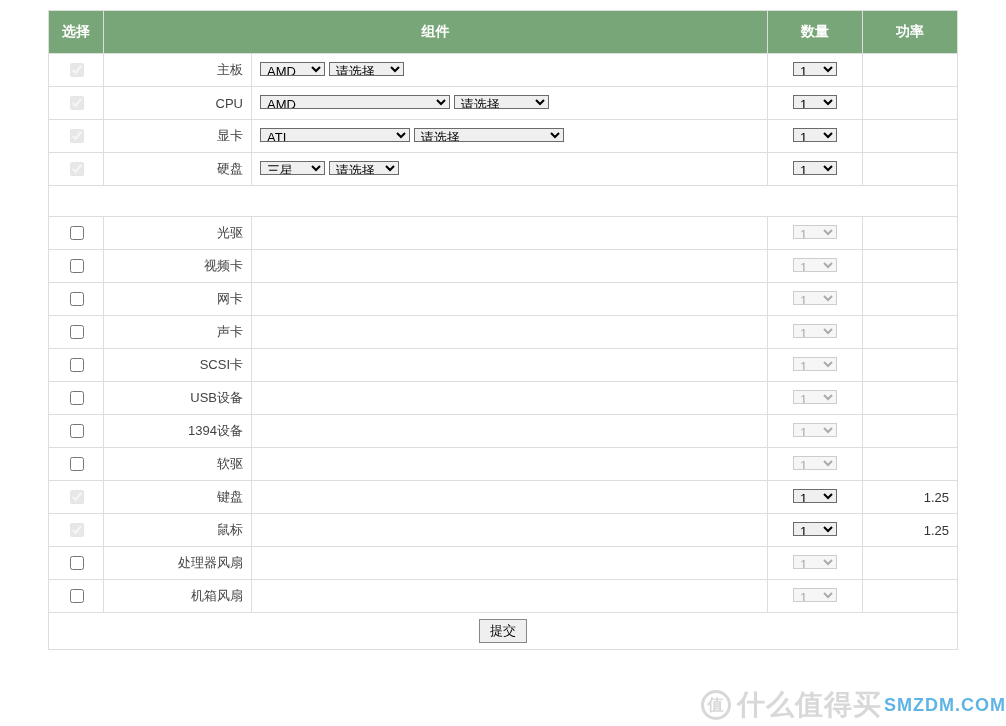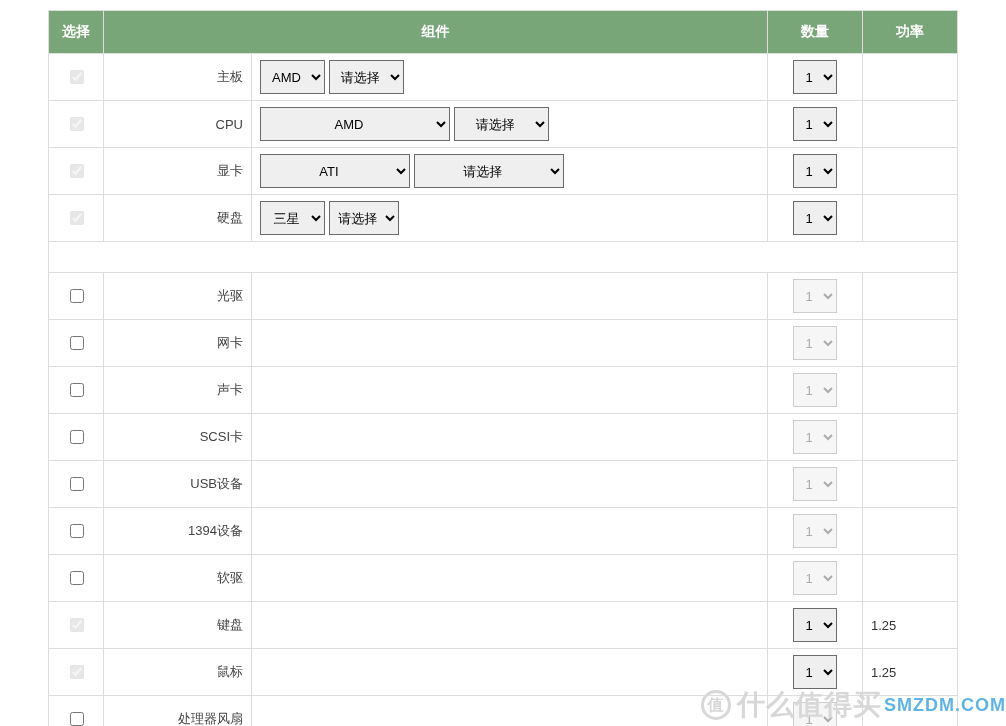--- a/index.html
+++ b/index.html
@@ -38,39 +38,38 @@
   }
   col.col-select { width: 55px; }
   col.col-label  { width: 148px; }
   col.col-comp   { }
   col.col-qty    { width: 95px; }
   col.col-power  { width: 95px; }
   td.sel { text-align: center; }
   td.lbl { text-align: right; color:#444; }
   td.comp { }
   td.qty { text-align: center; }
-  td.power { text-align: left; }
+  td.power { text-align: right; }
   .spacer td {
     height: 30px;
     border-left: 1px solid #ddd;
     border-right: 1px solid #ddd;
     border-top: 1px solid #ddd;
     border-bottom: none;
   }
   .submit-row td {
     text-align: center;
     padding: 8px;
   }
   select {
     font-size: 13px;
-    height: 34px;
+    height: 14px;
     border: 1px solid #6b6b6b;
     background: #efefef;
     padding: 0 2px;
-    text-align: center;
   }
   select:disabled {
     color: #888;
     border-color: #b8b8b8;
     background:#f3f3f3;
   }
   input[type="checkbox"] {
     width: 14px; height: 14px;
   }
   input[type="checkbox"][disabled] { opacity: .55; }
@@ -169,20 +168,27 @@
     <tbody id="tbody-bottom">
         <tr>
           <td class="sel"><input type="checkbox" style=""></td>
           <td class="lbl">光驱</td>
           <td class="comp"></td>
           <td class="qty"><select disabled="" style="width: 44px;"><option>1</option></select></td>
           <td class="power"></td>
         </tr>
         <tr>
           <td class="sel"><input type="checkbox" style=""></td>
+          <td class="lbl">视频卡</td>
+          <td class="comp"></td>
+          <td class="qty"><select disabled="" style="width: 44px;"><option>1</option></select></td>
+          <td class="power"></td>
+        </tr>
+        <tr>
+          <td class="sel"><input type="checkbox" style=""></td>
           <td class="lbl">网卡</td>
           <td class="comp"></td>
           <td class="qty"><select disabled="" style="width: 44px;"><option>1</option></select></td>
           <td class="power"></td>
         </tr>
         <tr>
           <td class="sel"><input type="checkbox" style=""></td>
           <td class="lbl">声卡</td>
           <td class="comp"></td>
           <td class="qty"><select disabled="" style="width: 44px;"><option>1</option></select></td>

